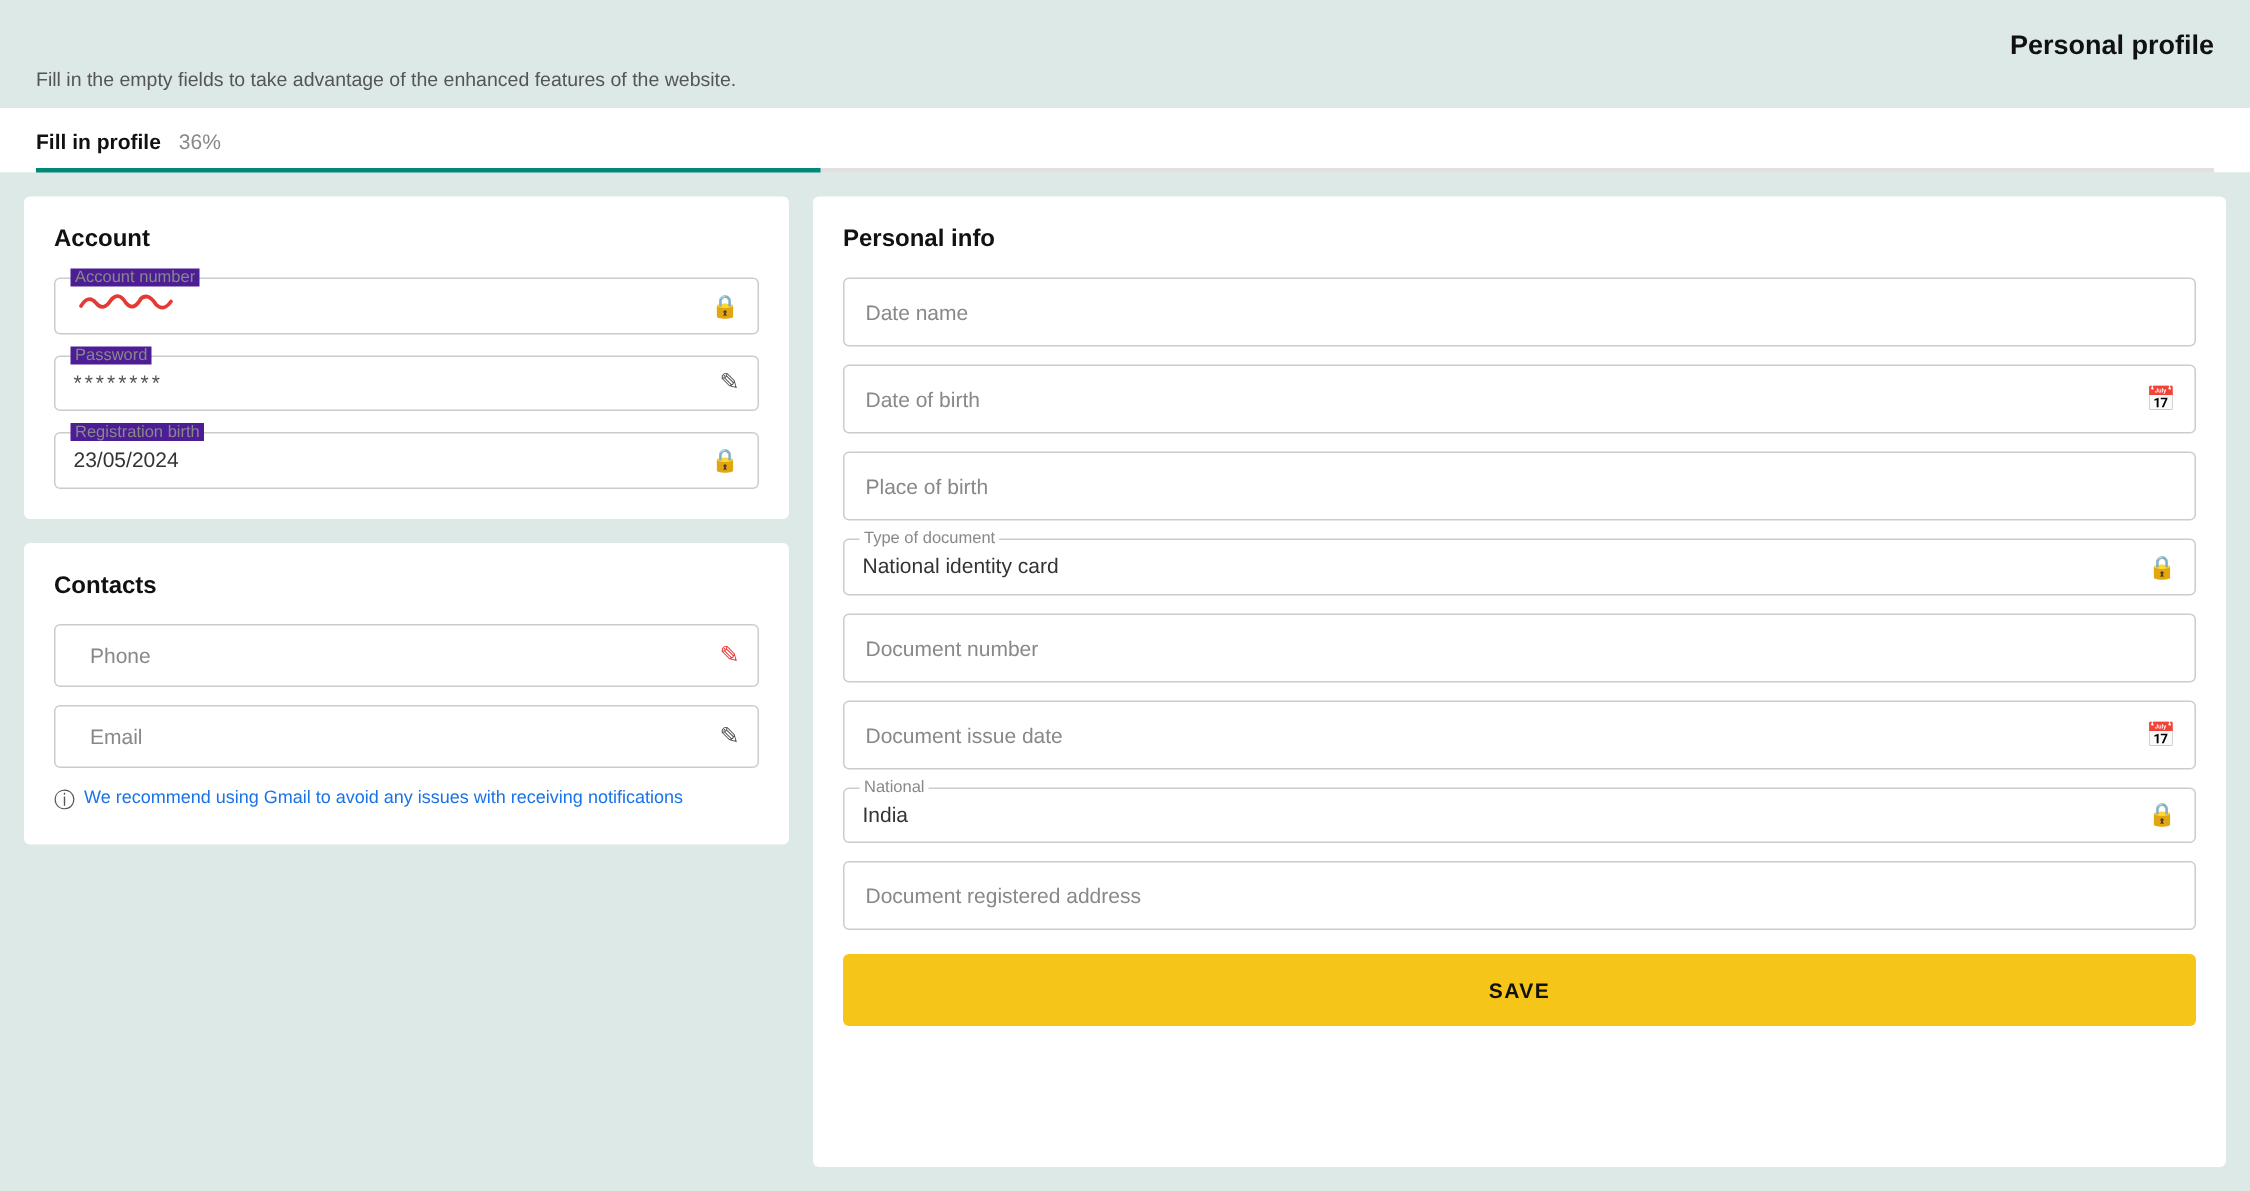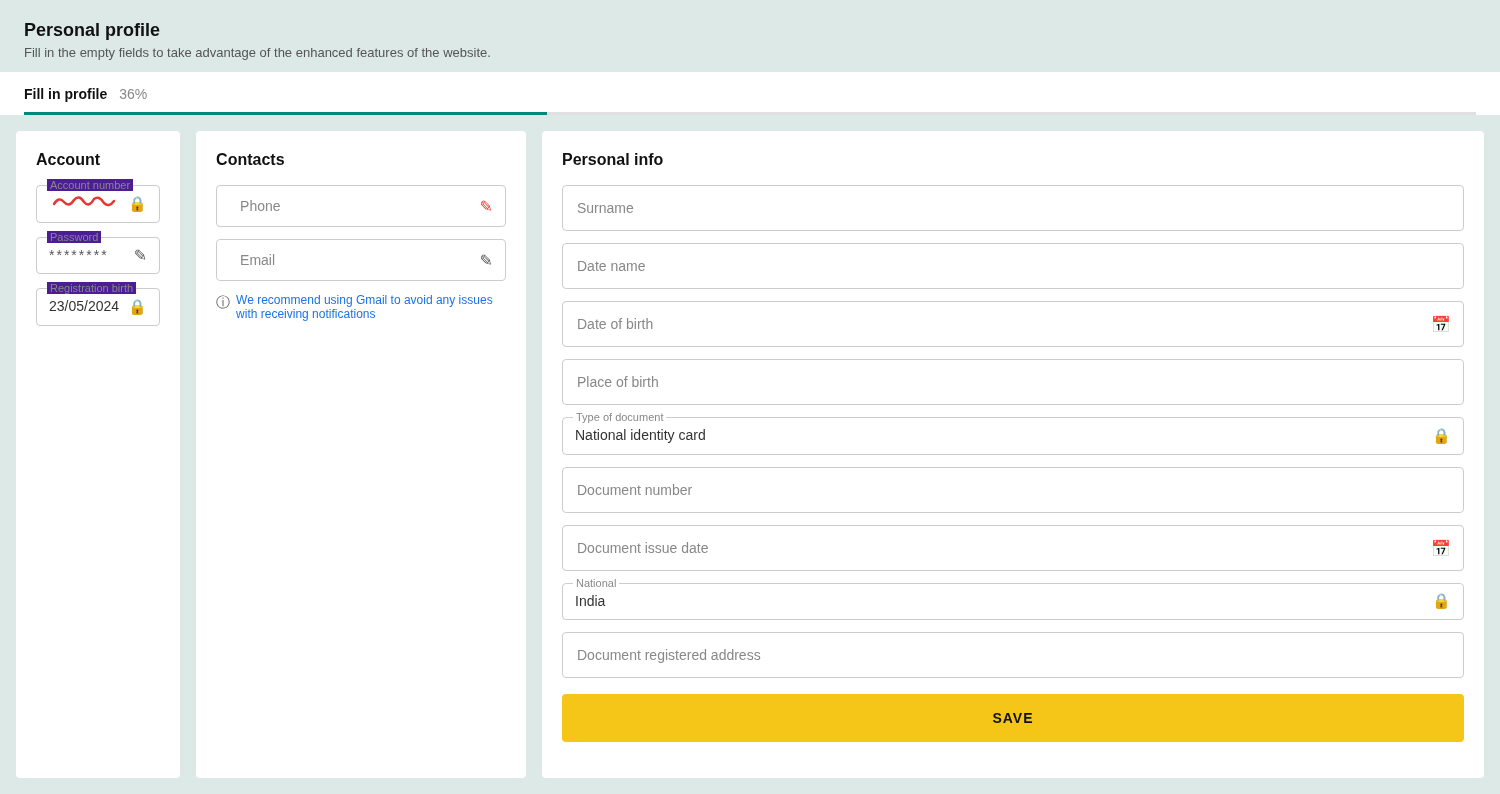--- a/index.html
+++ b/index.html
@@ -13,20 +13,21 @@
 
     .page-header {
       background-color: #dce9e7;
       padding: 20px 24px 12px 24px;
     }
 
     .page-title {
       font-size: 18px;
       font-weight: bold;
       color: #111;
+      text-align: right;
     }
 
     .page-subtitle {
       font-size: 13px;
       color: #555;
       margin-top: 4px;
     }
 
     .progress-bar-section {
       background-color: #fff;
@@ -71,21 +72,21 @@
       padding: 16px;
       background-color: #dce9e7;
       min-height: calc(794px - 115px);
     }
 
     
     .left-panel {
       width: 510px;
       flex-shrink: 0;
       display: flex;
-      flex-direction: row;
+      flex-direction: column;
       gap: 16px;
     }
 
     .card {
       background-color: #fff;
       border-radius: 4px;
       padding: 20px;
     }
 
     .card-title {
@@ -340,23 +341,20 @@
         <span>We recommend using Gmail to avoid any issues with receiving notifications</span>
       </div>
     </div>
 
   </div>
 
   <div class="right-panel">
     <div class="card-title">Personal info</div>
 
     
-    <div class="simple-field">
-      <span>Surname</span>
-    </div>
 
     
     <div class="simple-field">
       <span>Date name</span>
     </div>
 
     
     <div class="simple-field">
       <span>Date of birth</span>
       <span class="field-icon" style="font-size:16px;">📅</span>

